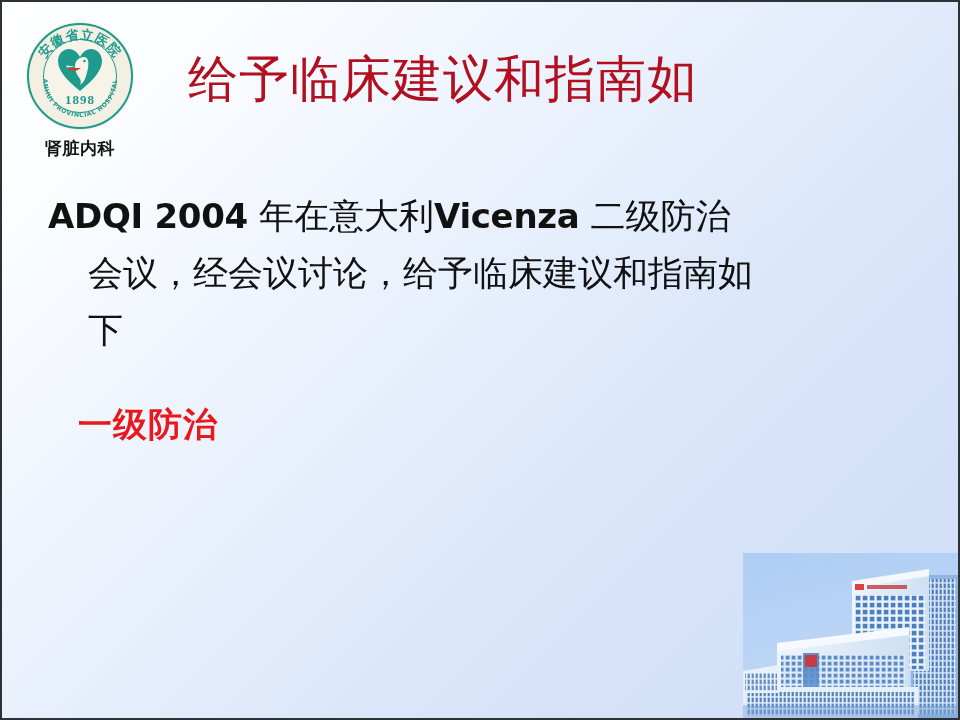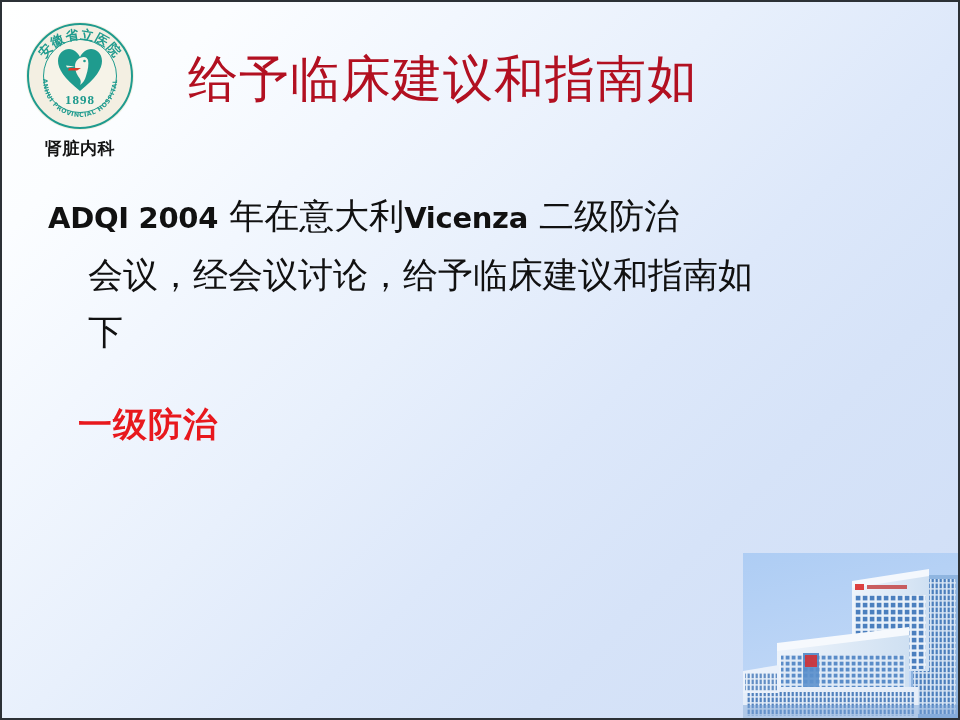--- a/index.html
+++ b/index.html
@@ -127,21 +127,21 @@
     line-height: 57px;
     color: #111111;
     white-space: nowrap;
   }
   .body-line.indent {
     padding-left: 40px;
   }
   .latin-bold {
     font-family: "DejaVu Sans", sans-serif;
     font-weight: bold;
-    font-size: 29px;
+    font-size: 34px;
     letter-spacing: -0.3px;
   }
 
   
   .red-heading {
     position: absolute;
     font-family: "DejaVu Sans", sans-serif;
     font-size: 34px;
     font-weight: bold;
     color: #e8181d;

